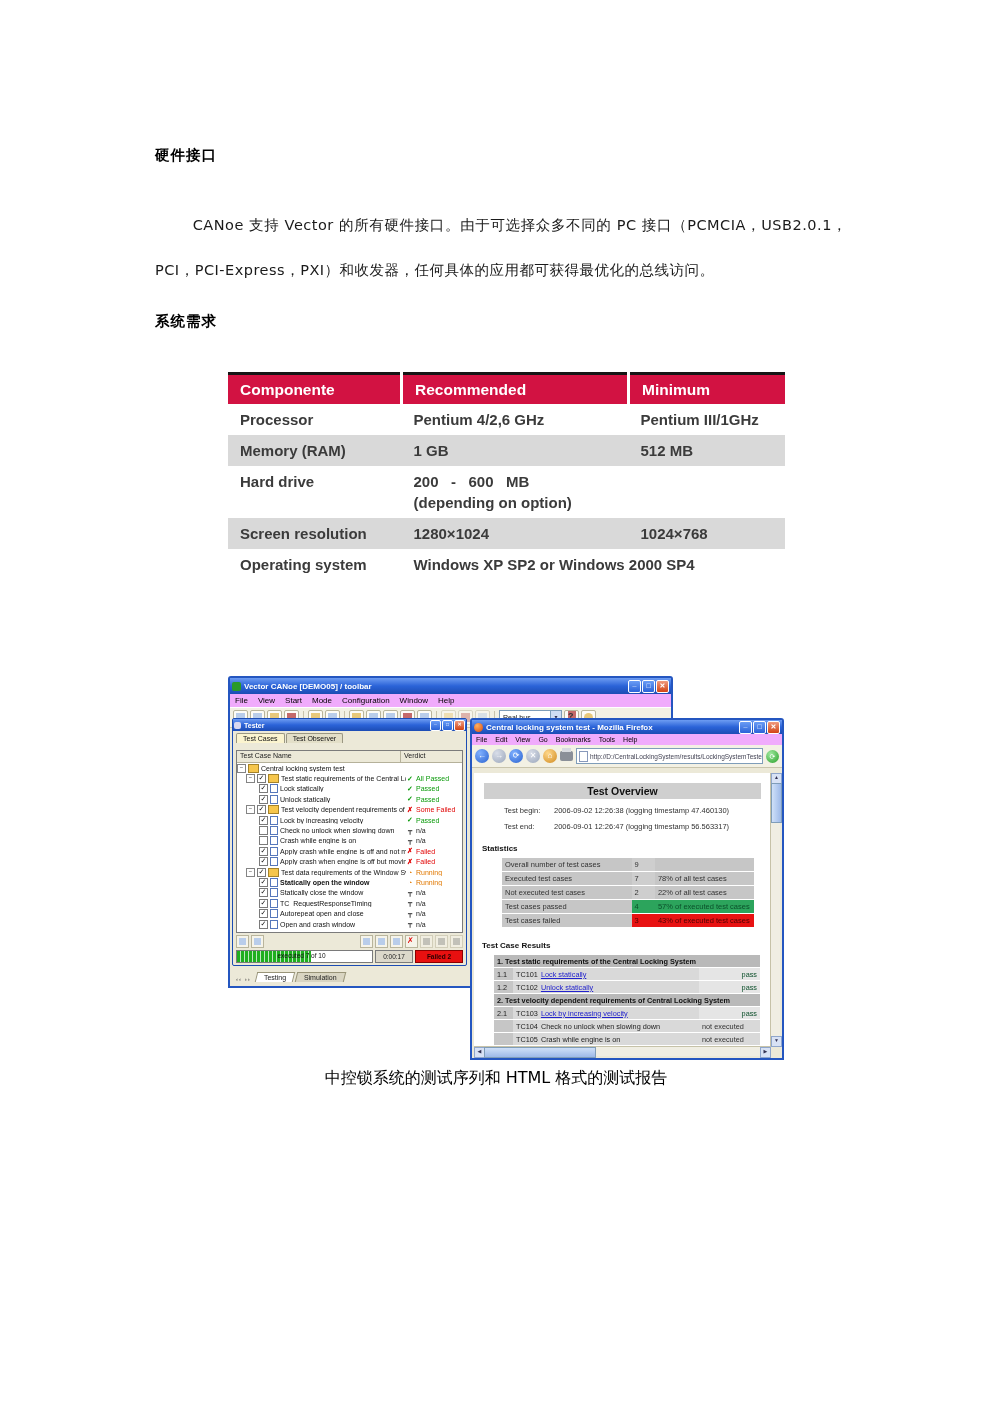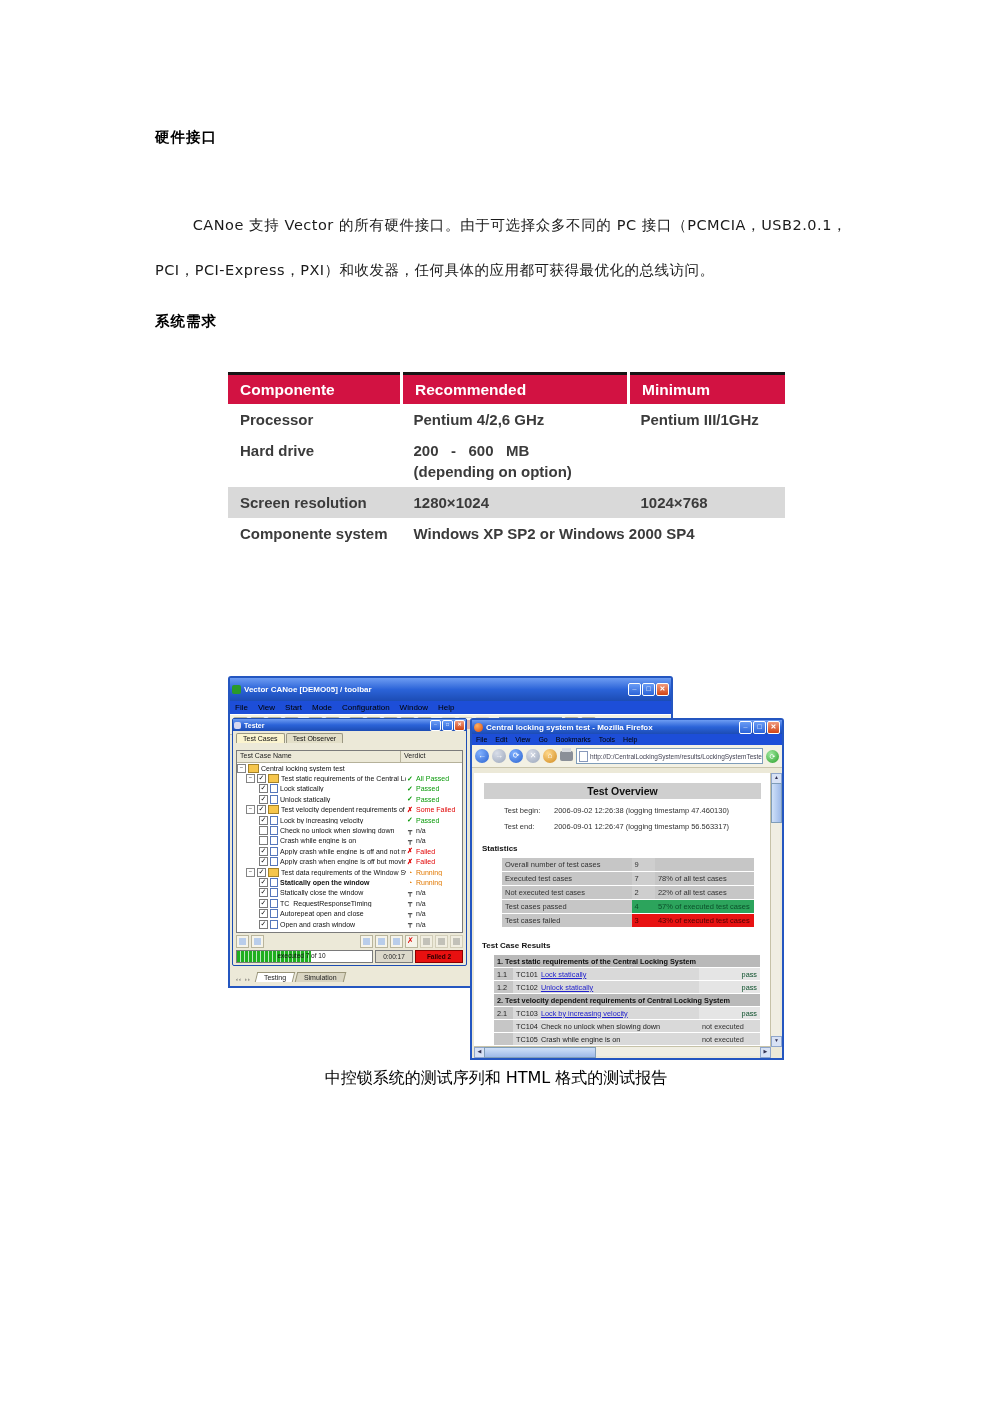--- a/index.html
+++ b/index.html
@@ -1,21 +1,21 @@
 <!DOCTYPE html>
 <html><head>
 <meta charset="utf-8">
 <style>
   html,body{margin:0;padding:0;background:#fff;}
   .page{position:relative;width:992px;height:1404px;background:#fff;overflow:hidden;
         font-family:"DejaVu Sans",sans-serif;color:#111;}
 
   
   .doc-h{position:absolute;left:155px;font-size:14.5px;font-weight:bold;color:#000;letter-spacing:1px;}
-  .h-hw{top:128px;}
+  .h-hw{top:146px;}
   .h-sys{top:312px;}
   .para{position:absolute;left:155px;top:203px;width:692px;font-size:14.5px;line-height:45px;
         text-align:justify;text-indent:2.6em;color:#1a1a1a;letter-spacing:.5px;}
   .caption{position:absolute;left:0;right:0;top:1068px;text-align:center;font-size:16px;color:#000;}
 
   
   table.sysreq{position:absolute;left:228px;top:372px;width:557px;border-collapse:collapse;
                font-family:"Liberation Sans",sans-serif;}
   .sysreq th{background:#d21242;color:#fff;text-align:left;font-size:15.5px;height:27px;
              padding:1px 0 1px 12px;border-top:3px solid #151515;font-weight:bold;}
@@ -24,34 +24,34 @@
              vertical-align:top;line-height:21px;}
   .sysreq tr.stripe td{background:#d9d9d9;}
   .sysreq td.pre{white-space:pre-wrap;}
   .sysreq td.nowrap{white-space:nowrap;}
   .sysreq td.narrow{max-width:150px;}
 
   
   .shot{position:absolute;left:228px;top:676px;width:552px;height:380px;font-family:"Liberation Sans",sans-serif;}
 
   .win{position:absolute;background:#ece9d8;border:2px solid #2456c0;border-radius:3px 3px 0 0;}
-  .titlebar{height:23px;display:flex;align-items:center;gap:3px;padding:0 2px;
+  .titlebar{height:16px;display:flex;align-items:center;gap:3px;padding:0 2px;
             background:linear-gradient(180deg,#6d9cf2 0%,#2b63d8 50%,#1c4cb4 100%);
             color:#fff;font-size:8px;font-weight:bold;white-space:nowrap;overflow:hidden;}
   .appicon{width:9px;height:9px;flex:none;border-radius:2px;}
   .btns{margin-left:auto;display:flex;gap:1px;flex:none;}
   .wbtn{width:11px;height:11px;border:1px solid #fff;border-radius:2px;color:#fff;
         background:linear-gradient(#6a9cf5,#2b63d8);font-size:7px;line-height:9px;text-align:center;}
   .wbtn.close{background:linear-gradient(#f09a7e,#d24414);}
   .wbtn::before{content:"";}
   .wbtn.min::before{content:"_";position:relative;top:-2px;}
   .wbtn.max::before{content:"□";}
   .wbtn.close::before{content:"✕";}
 
-  .menubar{display:flex;gap:10px;font-size:8px;padding:2px 5px;background:#1d4ed8;color:#000;}
+  .menubar{display:flex;gap:10px;font-size:8px;padding:2px 5px;background:#f0abfc;color:#000;}
   .menubar span{white-space:nowrap;}
 
   
   .canoe{left:0;top:0;width:441px;height:308px;}
   .canoe .toolbar{display:flex;align-items:center;gap:2px;height:19px;padding:0 3px;
                   background:#f3f1e4;border-top:1px solid #fff;border-bottom:1px solid #c9c4ac;}
   .tbtn{width:13px;height:13px;border:1px solid #b9b59c;border-radius:2px;background:#fdfcf7;position:relative;flex:none;}
   .tbtn::after{content:"";position:absolute;left:2px;top:2px;right:2px;bottom:2px;background:#b9cdea;}
   .toolbar .tbtn:nth-child(3n)::after{background:#e8c87a;}
   .toolbar .tbtn:nth-child(4n)::after{background:#c46a6a;}
@@ -199,33 +199,38 @@
         <th class="gap" style="width:212px">Recommended</th>
         <th>Minimum</th>
       </tr>
     </thead>
     <tbody>
       <tr>
         <td>Processor</td>
         <td>Pentium 4/2,6 GHz</td>
         <td>Pentium III/1GHz</td>
       </tr>
+      <tr class="stripe">
+        <td>Memory (RAM)</td>
+        <td>1 GB</td>
+        <td>512 MB</td>
+      </tr>
       <tr>
         <td>Hard drive</td>
         <td class="pre">200   -   600   MB
 (depending on option)</td>
         <td></td>
       </tr>
       <tr class="stripe">
         <td class="narrow">Screen resolution</td>
         <td>1280×1024</td>
         <td>1024×768</td>
       </tr>
       <tr>
-        <td class="narrow">Componente system</td>
+        <td class="narrow">Operating system</td>
         <td class="nowrap" colspan="2">Windows XP SP2 or Windows 2000 SP4</td>
       </tr>
     </tbody>
   </table>
 
   <div class="shot">
 
     <div class="win canoe">
       <div class="titlebar">
         <span class="appicon" style="background:#2a9a2a"></span>

